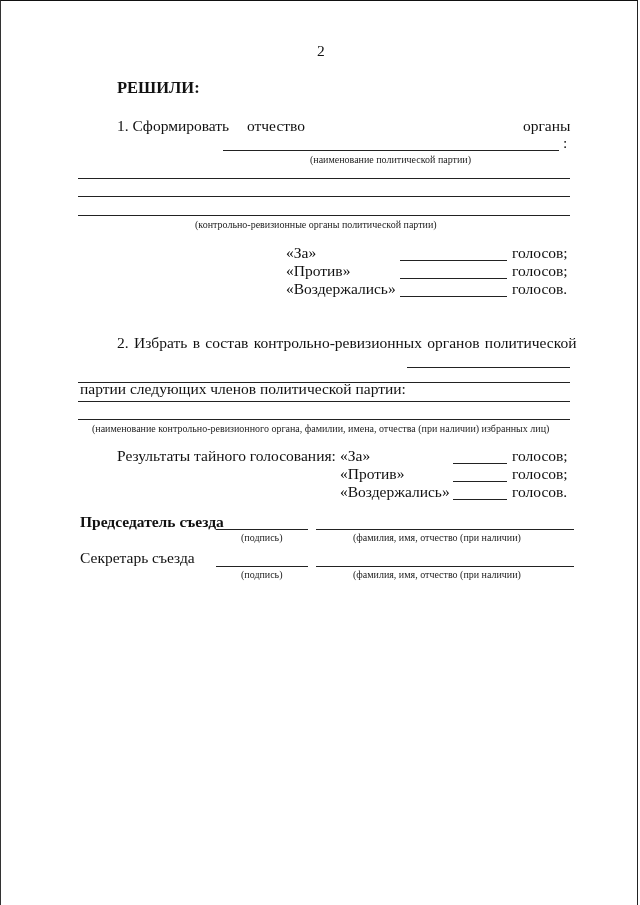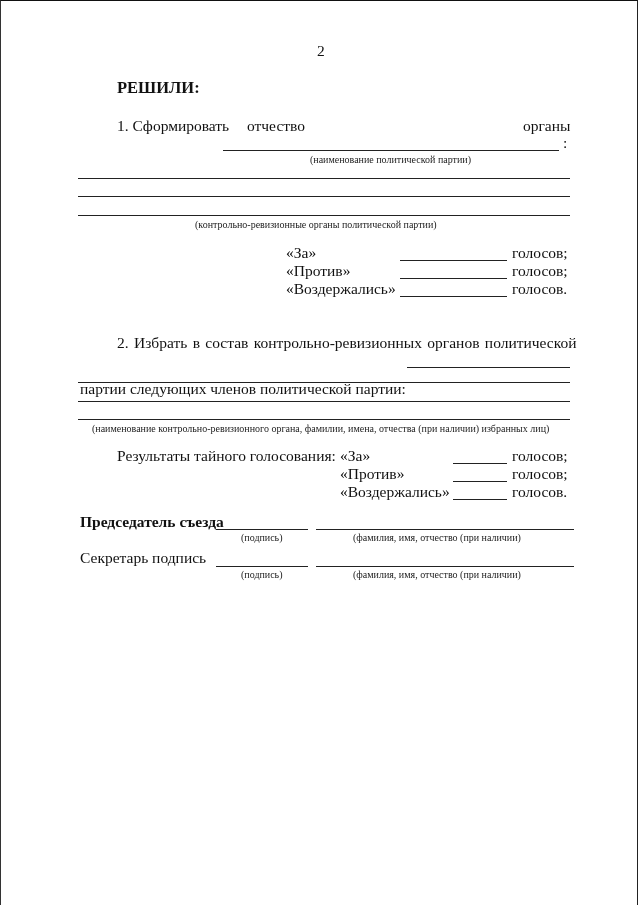--- a/index.html
+++ b/index.html
@@ -70,19 +70,19 @@
   <div class="abs t" style="left:339px; top:482px;">«Воздержались»</div>
   <div class="line" style="left:452px; top:498px; width:54px;"></div>
   <div class="abs t" style="left:511px; top:482px;">голосов.</div>
 
   <div class="abs t" style="left:79px; top:512px;font-weight:bold;">Председатель съезда</div>
   <div class="line" style="left:215px; top:528px; width:92px;"></div>
   <div class="line" style="left:315px; top:528px; width:258px;"></div>
   <div class="abs small" style="left:240px; top:532px;">(подпись)</div>
   <div class="abs small" style="left:352px; top:532px;">(фамилия, имя, отчество (при наличии)</div>
 
-  <div class="abs t" style="left:79px; top:548px;">Секретарь подпись</div>
+  <div class="abs t" style="left:79px; top:548px;">Секретарь съезда</div>
   <div class="line" style="left:215px; top:565px; width:92px;"></div>
   <div class="line" style="left:315px; top:565px; width:258px;"></div>
   <div class="abs small" style="left:240px; top:569px;">(подпись)</div>
   <div class="abs small" style="left:352px; top:569px;">(фамилия, имя, отчество (при наличии)</div>
 
 </div>
 
 </body></html>

